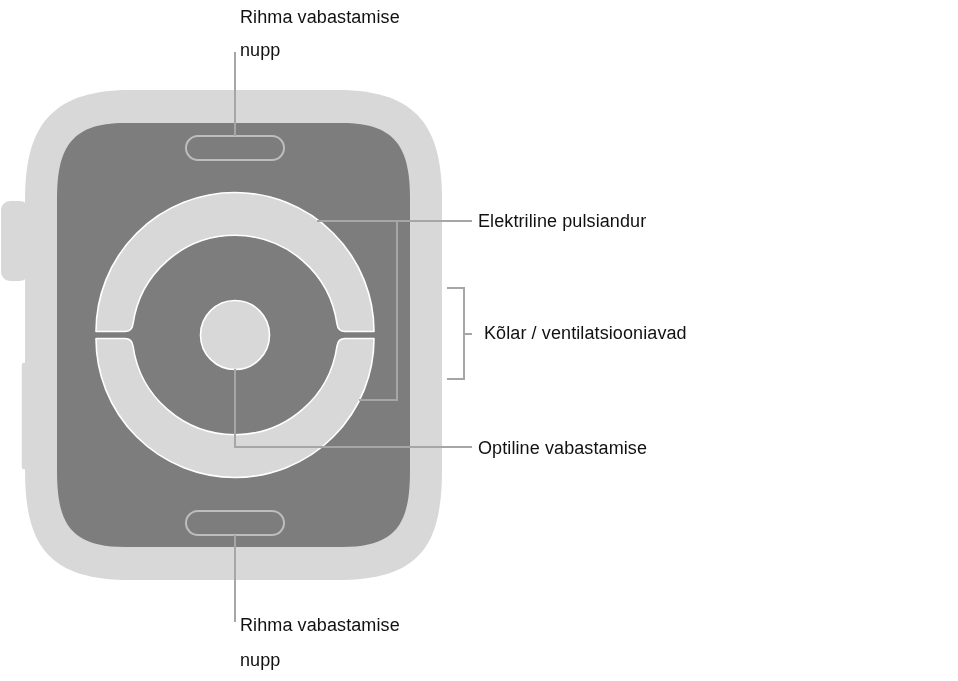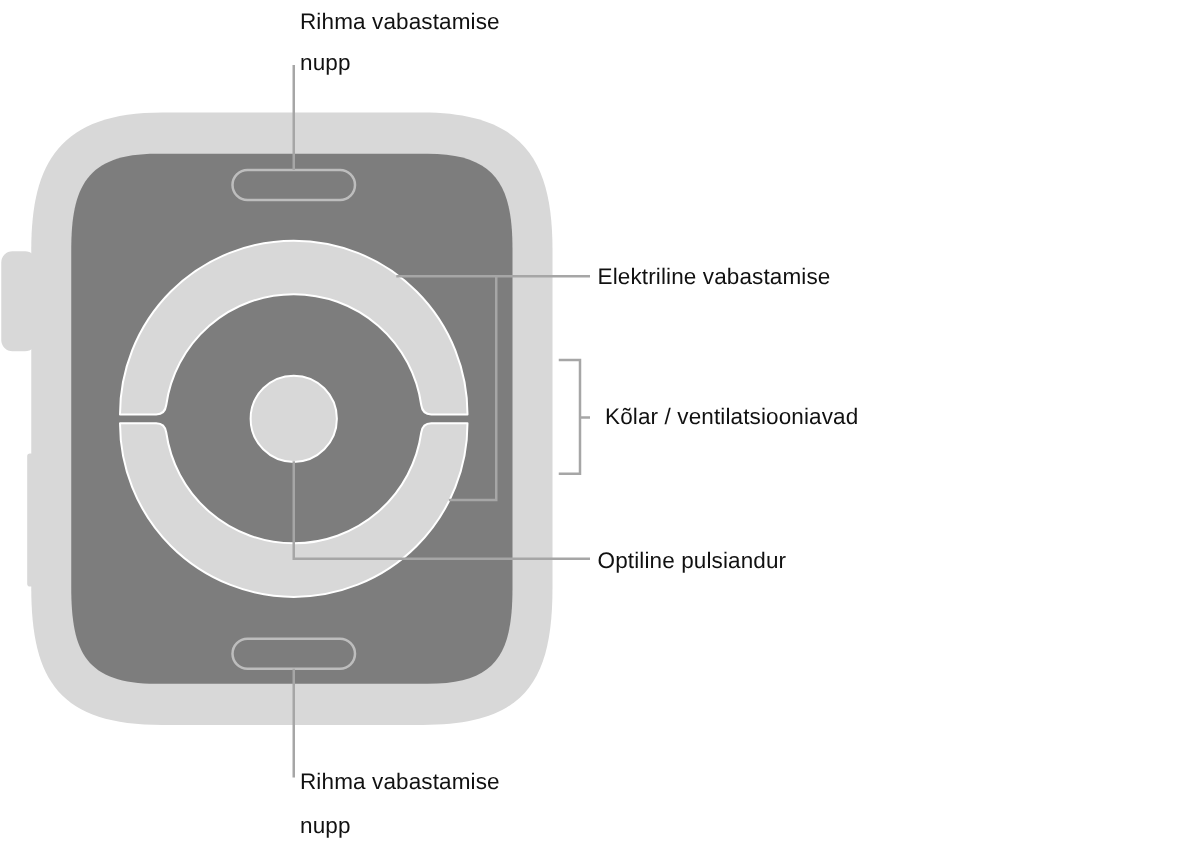--- a/index.html
+++ b/index.html
@@ -44,20 +44,20 @@
 
     <polyline points="235,369 235,447 472,447"></polyline>
 
     <line x1="235" y1="535" x2="235" y2="622"></line>
   </g>
 </svg>
 
 <div class="label" style="left:240px; top:0px;">Rihma vabastamise</div>
 <div class="label" style="left:240px; top:33px;">nupp</div>
 
-<div class="label" style="left:478px; top:204px;">Elektriline vabastamise</div>
+<div class="label" style="left:478px; top:204px;">Elektriline pulsiandur</div>
 
 <div class="label" style="left:484px; top:316px;">Kõlar / ventilatsiooniavad</div>
 
-<div class="label" style="left:478px; top:431px;">Optiline pulsiandur</div>
+<div class="label" style="left:478px; top:431px;">Optiline vabastamise</div>
 
 <div class="label" style="left:240px; top:608px;">Rihma vabastamise</div>
 <div class="label" style="left:240px; top:643px;">nupp</div>
 
 </body></html>

